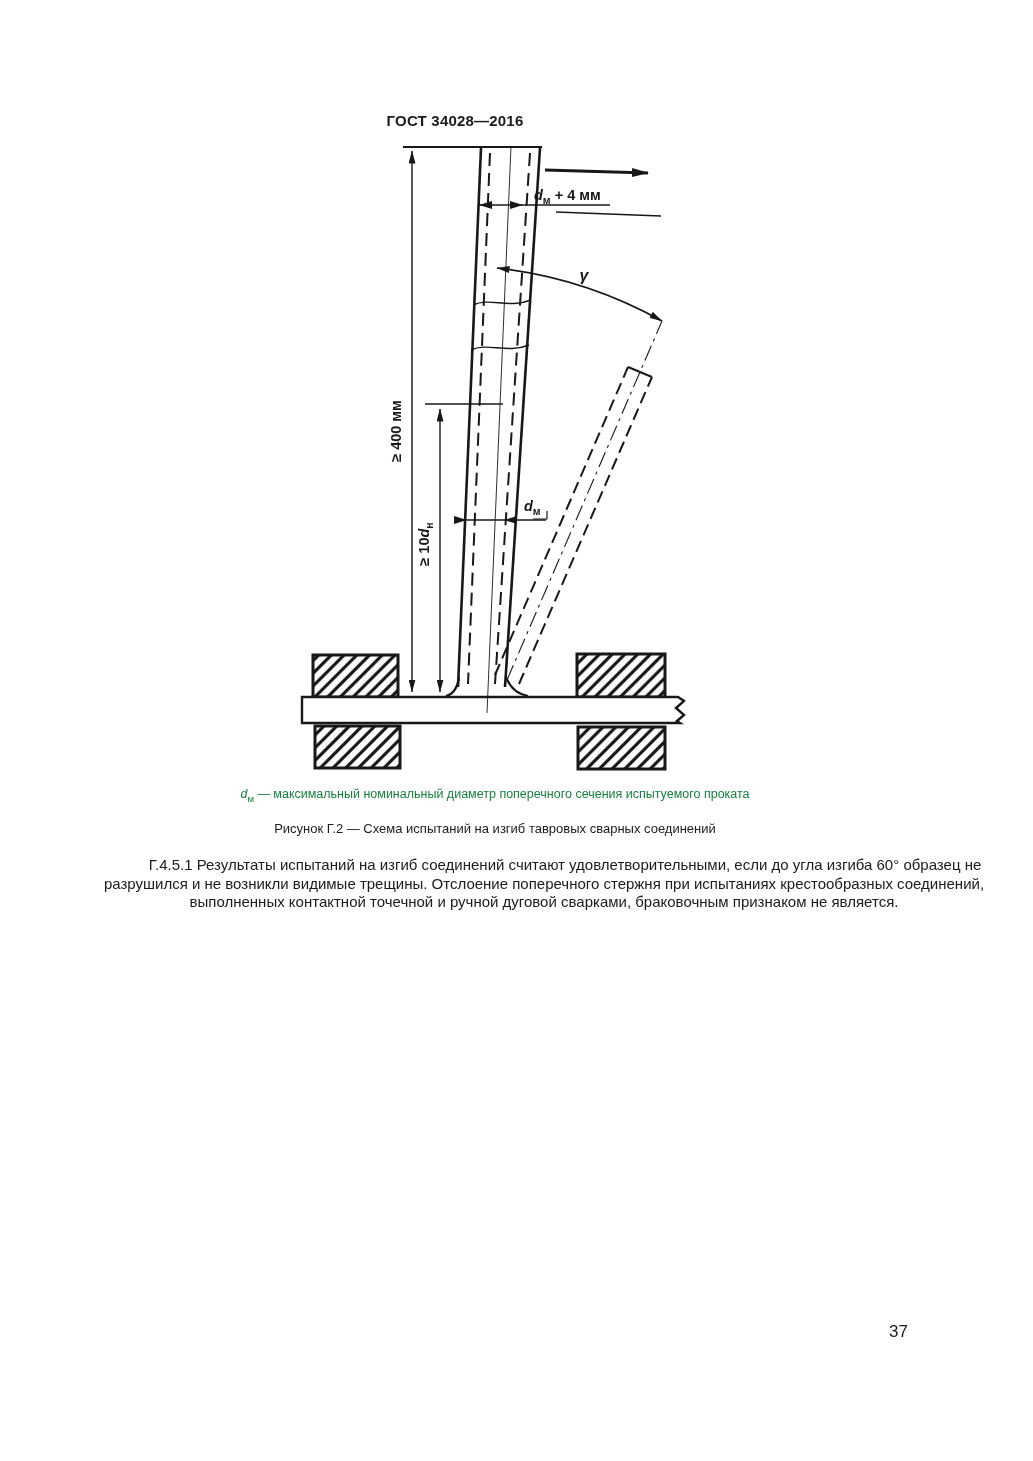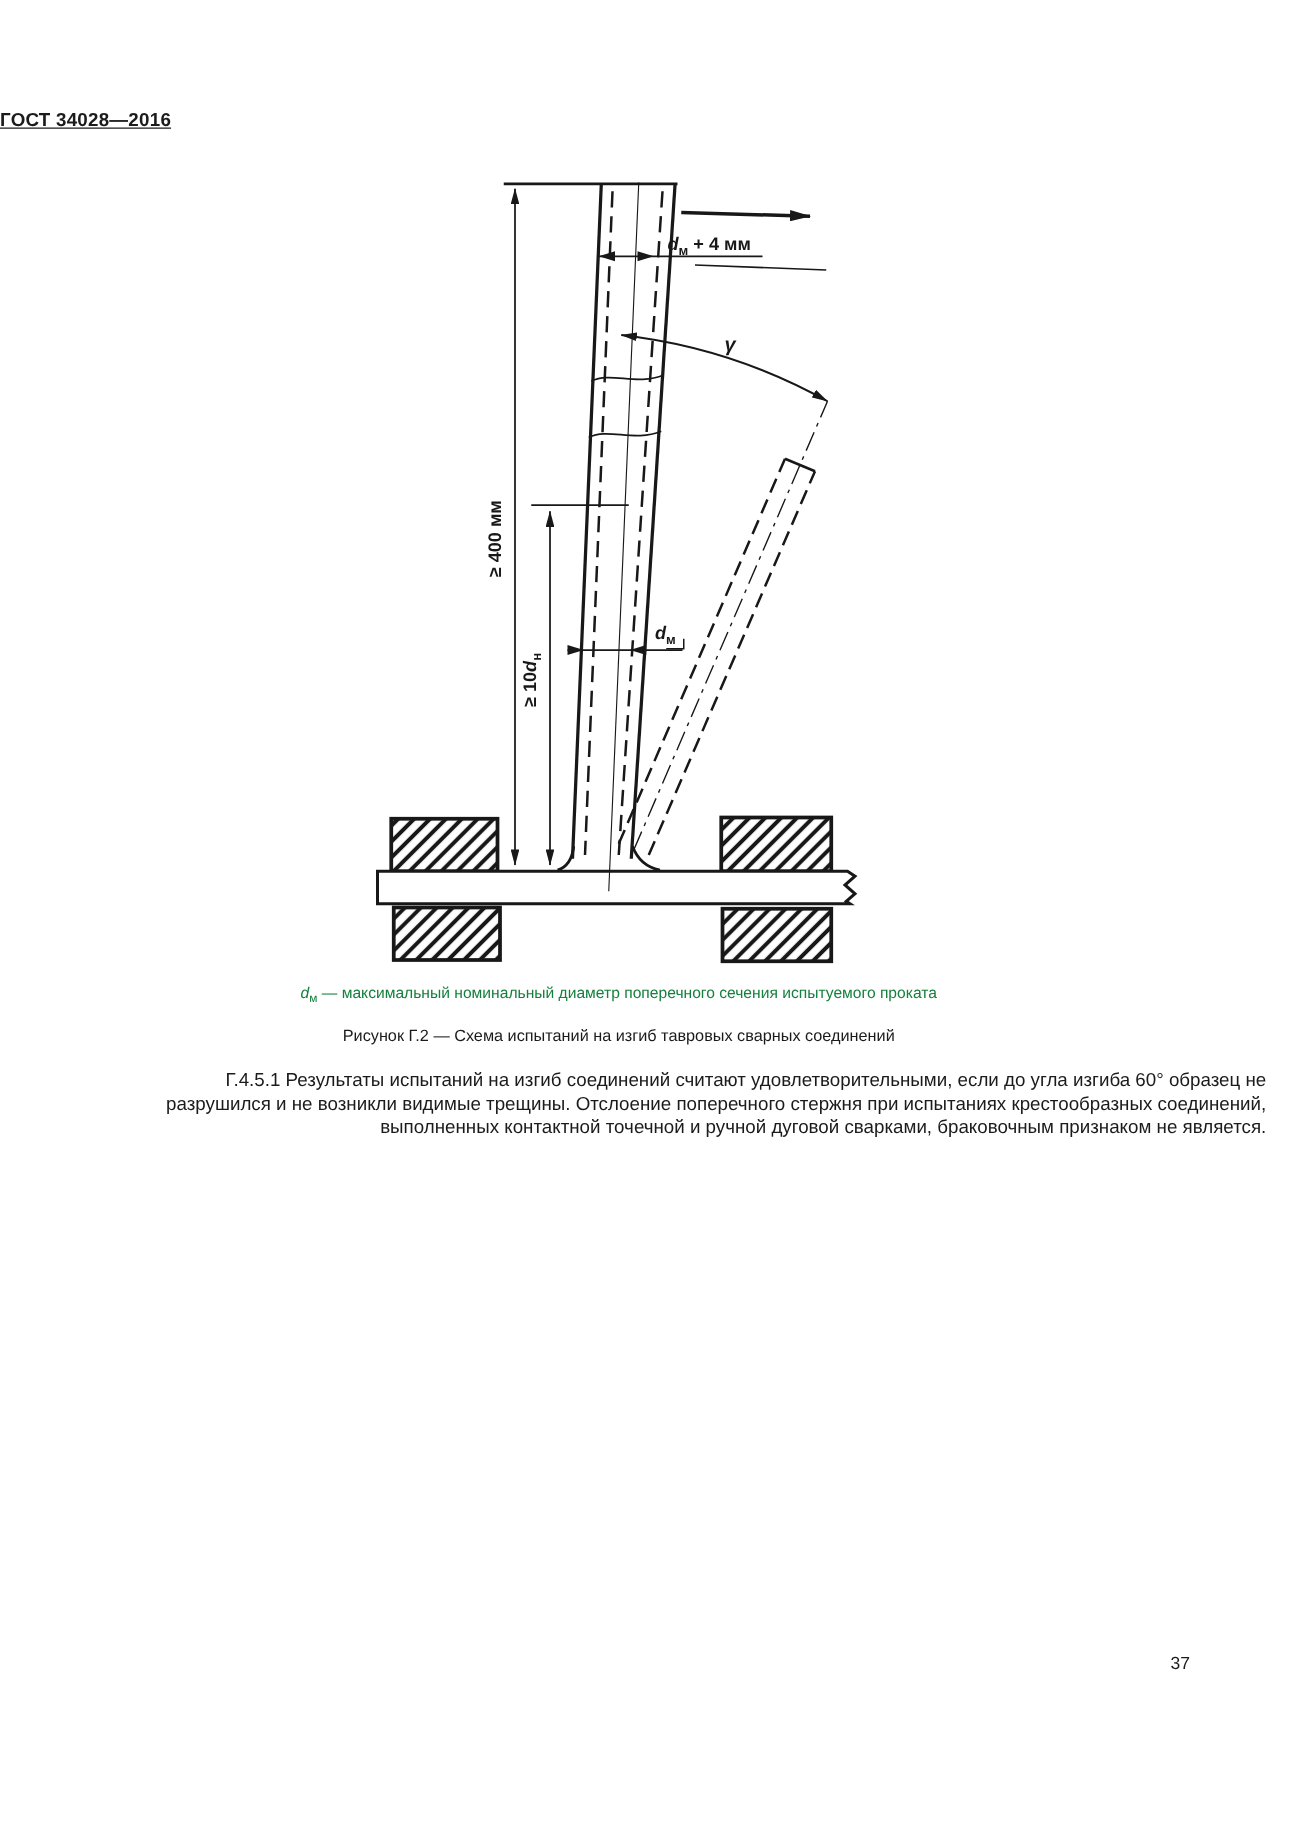--- a/index.html
+++ b/index.html
@@ -2,43 +2,42 @@
 <html><head>
 <meta charset="utf-8">
 <style>
   html,body{margin:0;padding:0;}
   body{
     width:1033px;height:1461px;position:relative;background:#ffffff;
     font-family:"Liberation Sans","DejaVu Sans",sans-serif;color:#1b1b1b;
     overflow:hidden;
   }
   .doc-header{
-    position:absolute;top:88px;left:0;width:910px;text-align:left;
-    font-size:15px;font-weight:bold;letter-spacing:.2px;text-decoration:underline;
+    position:absolute;top:112px;left:0;width:910px;text-align:center;
+    font-size:15px;font-weight:bold;letter-spacing:.2px;
   }
   #diagram{position:absolute;left:285px;top:132px;}
   .fig-caption{
     position:absolute;top:787px;left:0;width:990px;text-align:center;
     font-size:12.5px;color:#15803d;
   }
   .fig-caption sub{font-size:9.5px;}
   .fig-caption .sym{font-style:italic;}
   .fig-title{
     position:absolute;top:821px;left:0;width:990px;text-align:center;
     font-size:13px;color:#1b1b1b;
   }
   .body-text{
     position:absolute;top:856px;left:75px;width:938px;
-    font-size:15px;line-height:18.6px;text-align:right;
+    font-size:15px;line-height:18.6px;text-align:center;
   }
   .body-text p{margin:0;text-indent:42px;}
   .page-number{
     position:absolute;top:1322px;left:0;width:908px;text-align:right;
-    font-size:14px;
-    margin-left:44px;
+    font-size:17px;
   }
   svg text{font-family:"Liberation Sans","DejaVu Sans",sans-serif;fill:#181818;}
 </style>
 </head>
 <body>
 
 <div class="doc-header">ГОСТ 34028—2016</div>
 
 <svg id="diagram" width="430" height="655" viewBox="285 132 430 655">
   <defs>

